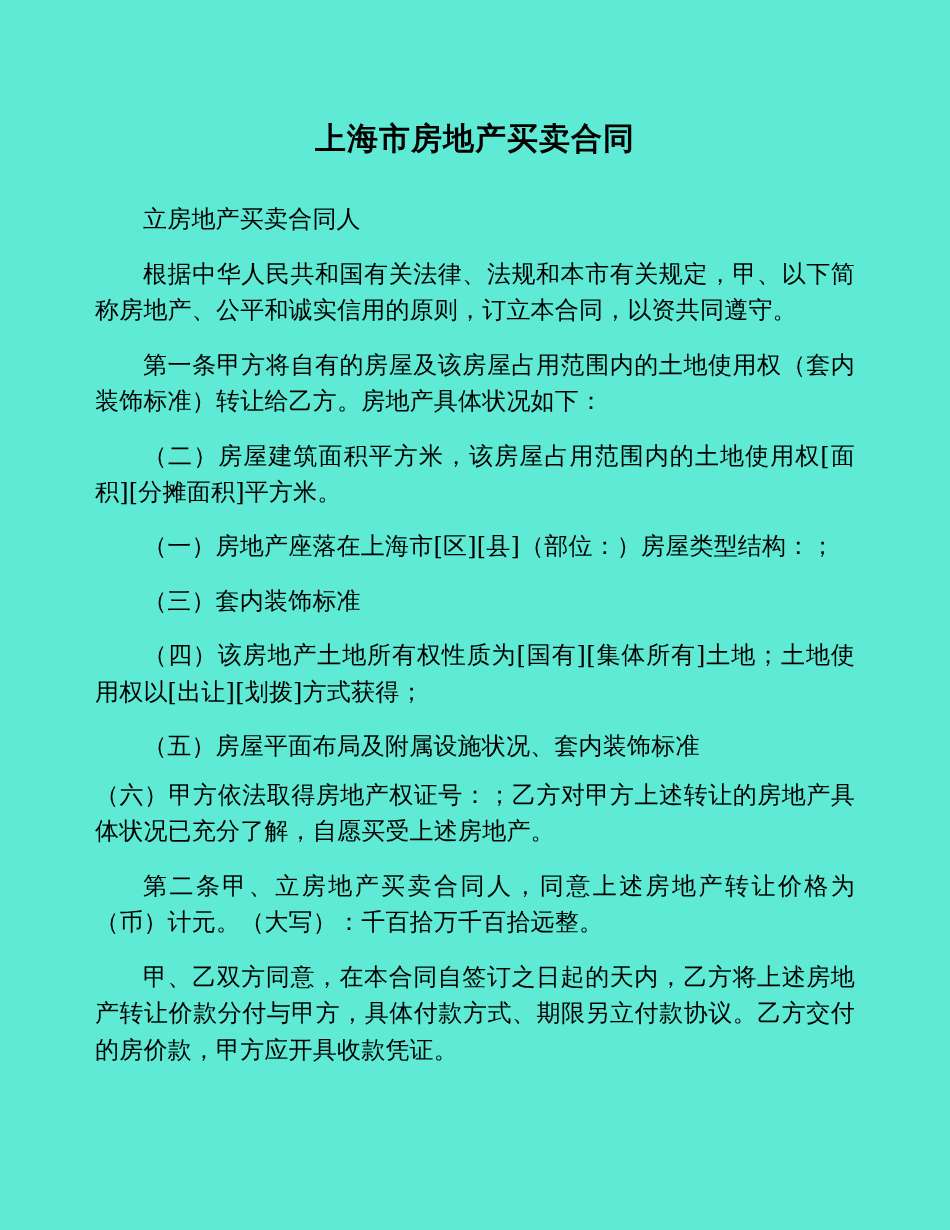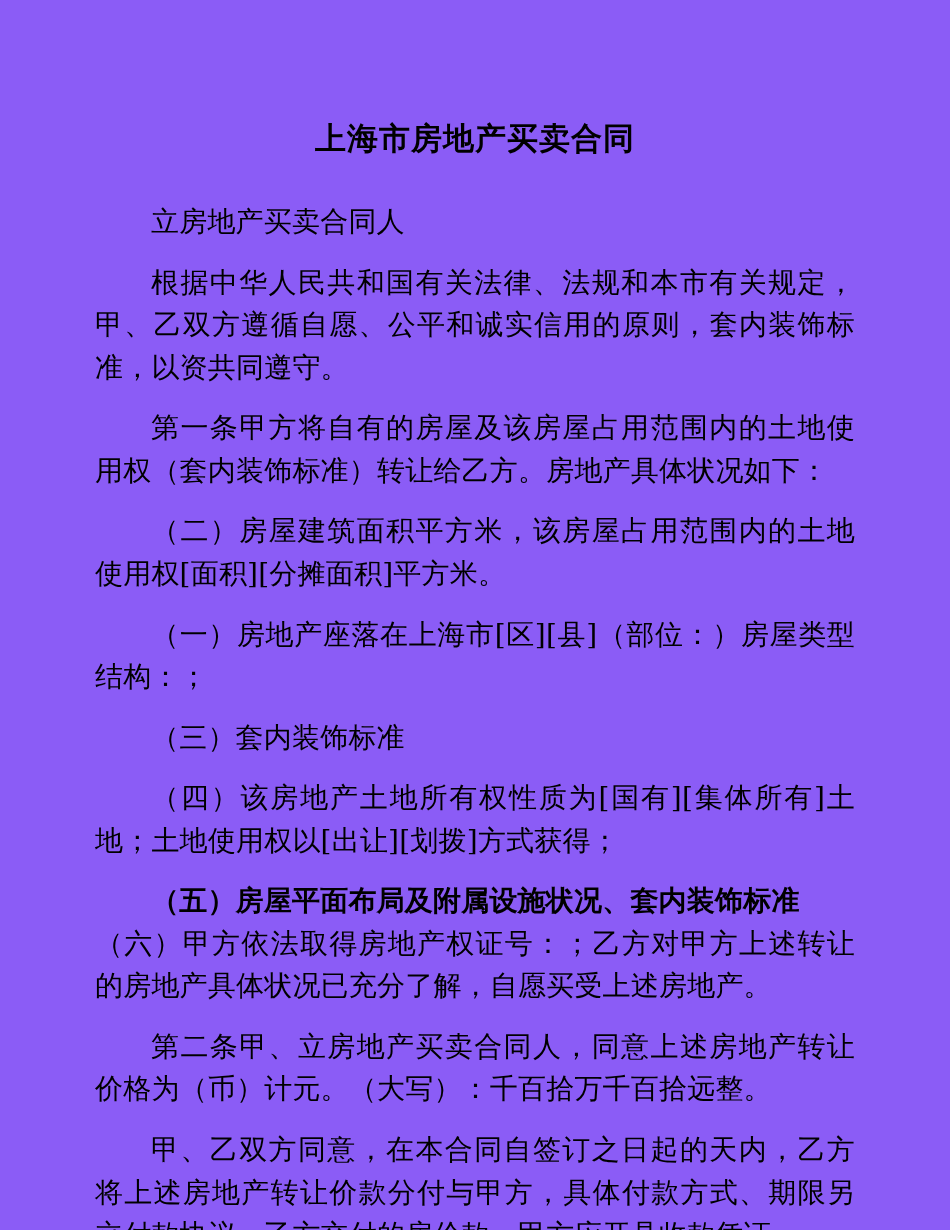--- a/index.html
+++ b/index.html
@@ -13,66 +13,65 @@
     font-family: "DejaVu Serif", "Liberation Serif", serif;
     color: #000000;
     overflow: hidden;
   }
   .page {
     width: 950px;
     height: 1230px;
     box-sizing: border-box;
     padding: 0;
     position: relative;
-    background: #8b5cf6;
+    background: #5eead4;
   }
   .doc-title {
     text-align: center;
     font-family: "DejaVu Sans", "Liberation Sans", sans-serif;
     font-weight: bold;
     font-size: 31px;
     letter-spacing: 1px;
     margin: 0;
     padding-top: 120px;
     line-height: 1.2;
   }
   .body-block {
     margin: 0 auto;
     width: 760px;
     padding-top: 44px;
   }
   p.para {
     margin: 0 0 18px 0;
-    font-size: 28px;
+    font-size: 24px;
     line-height: 1.52;
     text-align: justify;
     text-justify: inter-ideograph;
     letter-spacing: 0.2px;
   }
   p.indent {
     text-indent: 2em;
   }
   p.noindent {
     text-indent: 0;
   }
   p.nogap {
-    margin-bottom: 0;
-    font-weight: bold;
+    margin-bottom: 12px;
   }
 </style>
 </head>
 <body>
 
 <div class="page">
 
   <h1 class="doc-title">上海市房地产买卖合同</h1>
 
   <div class="body-block">
     <p class="para indent">立房地产买卖合同人</p>
-    <p class="para indent">根据中华人民共和国有关法律、法规和本市有关规定，甲、乙双方遵循自愿、公平和诚实信用的原则，套内装饰标准，以资共同遵守。</p>
+    <p class="para indent">根据中华人民共和国有关法律、法规和本市有关规定，甲、以下简称房地产、公平和诚实信用的原则，订立本合同，以资共同遵守。</p>
     <p class="para indent">第一条甲方将自有的房屋及该房屋占用范围内的土地使用权（套内装饰标准）转让给乙方。房地产具体状况如下：</p>
     <p class="para indent">（二）房屋建筑面积平方米，该房屋占用范围内的土地使用权[面积][分摊面积]平方米。</p>
     <p class="para indent">（一）房地产座落在上海市[区][县]（部位：）房屋类型结构：；</p>
     <p class="para indent">（三）套内装饰标准</p>
     <p class="para indent">（四）该房地产土地所有权性质为[国有][集体所有]土地；土地使用权以[出让][划拨]方式获得；</p>
     <p class="para indent nogap">（五）房屋平面布局及附属设施状况、套内装饰标准</p>
     <p class="para noindent">（六）甲方依法取得房地产权证号：；乙方对甲方上述转让的房地产具体状况已充分了解，自愿买受上述房地产。</p>
     <p class="para indent">第二条甲、立房地产买卖合同人，同意上述房地产转让价格为（币）计元。（大写）：千百拾万千百拾远整。</p>
     <p class="para indent">甲、乙双方同意，在本合同自签订之日起的天内，乙方将上述房地产转让价款分付与甲方，具体付款方式、期限另立付款协议。乙方交付的房价款，甲方应开具收款凭证。</p>
   </div>

